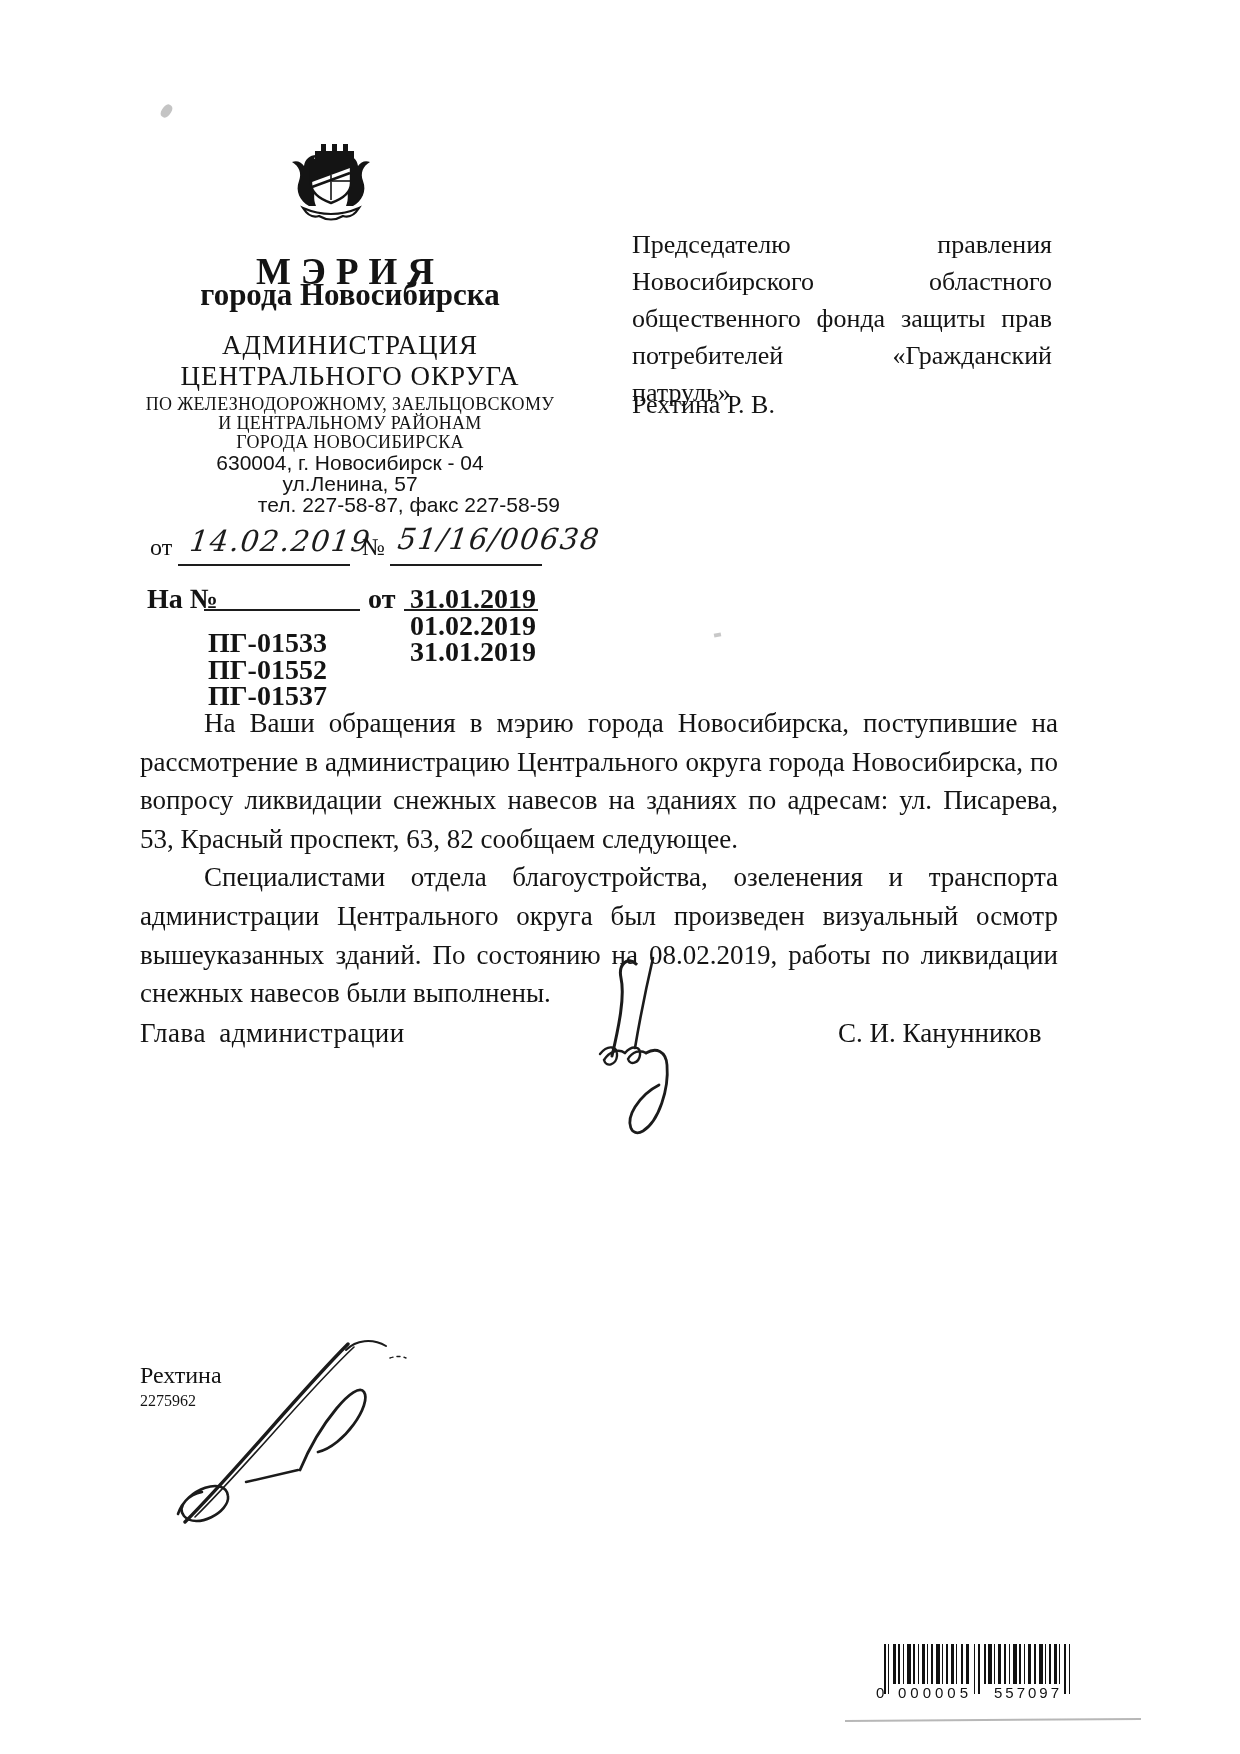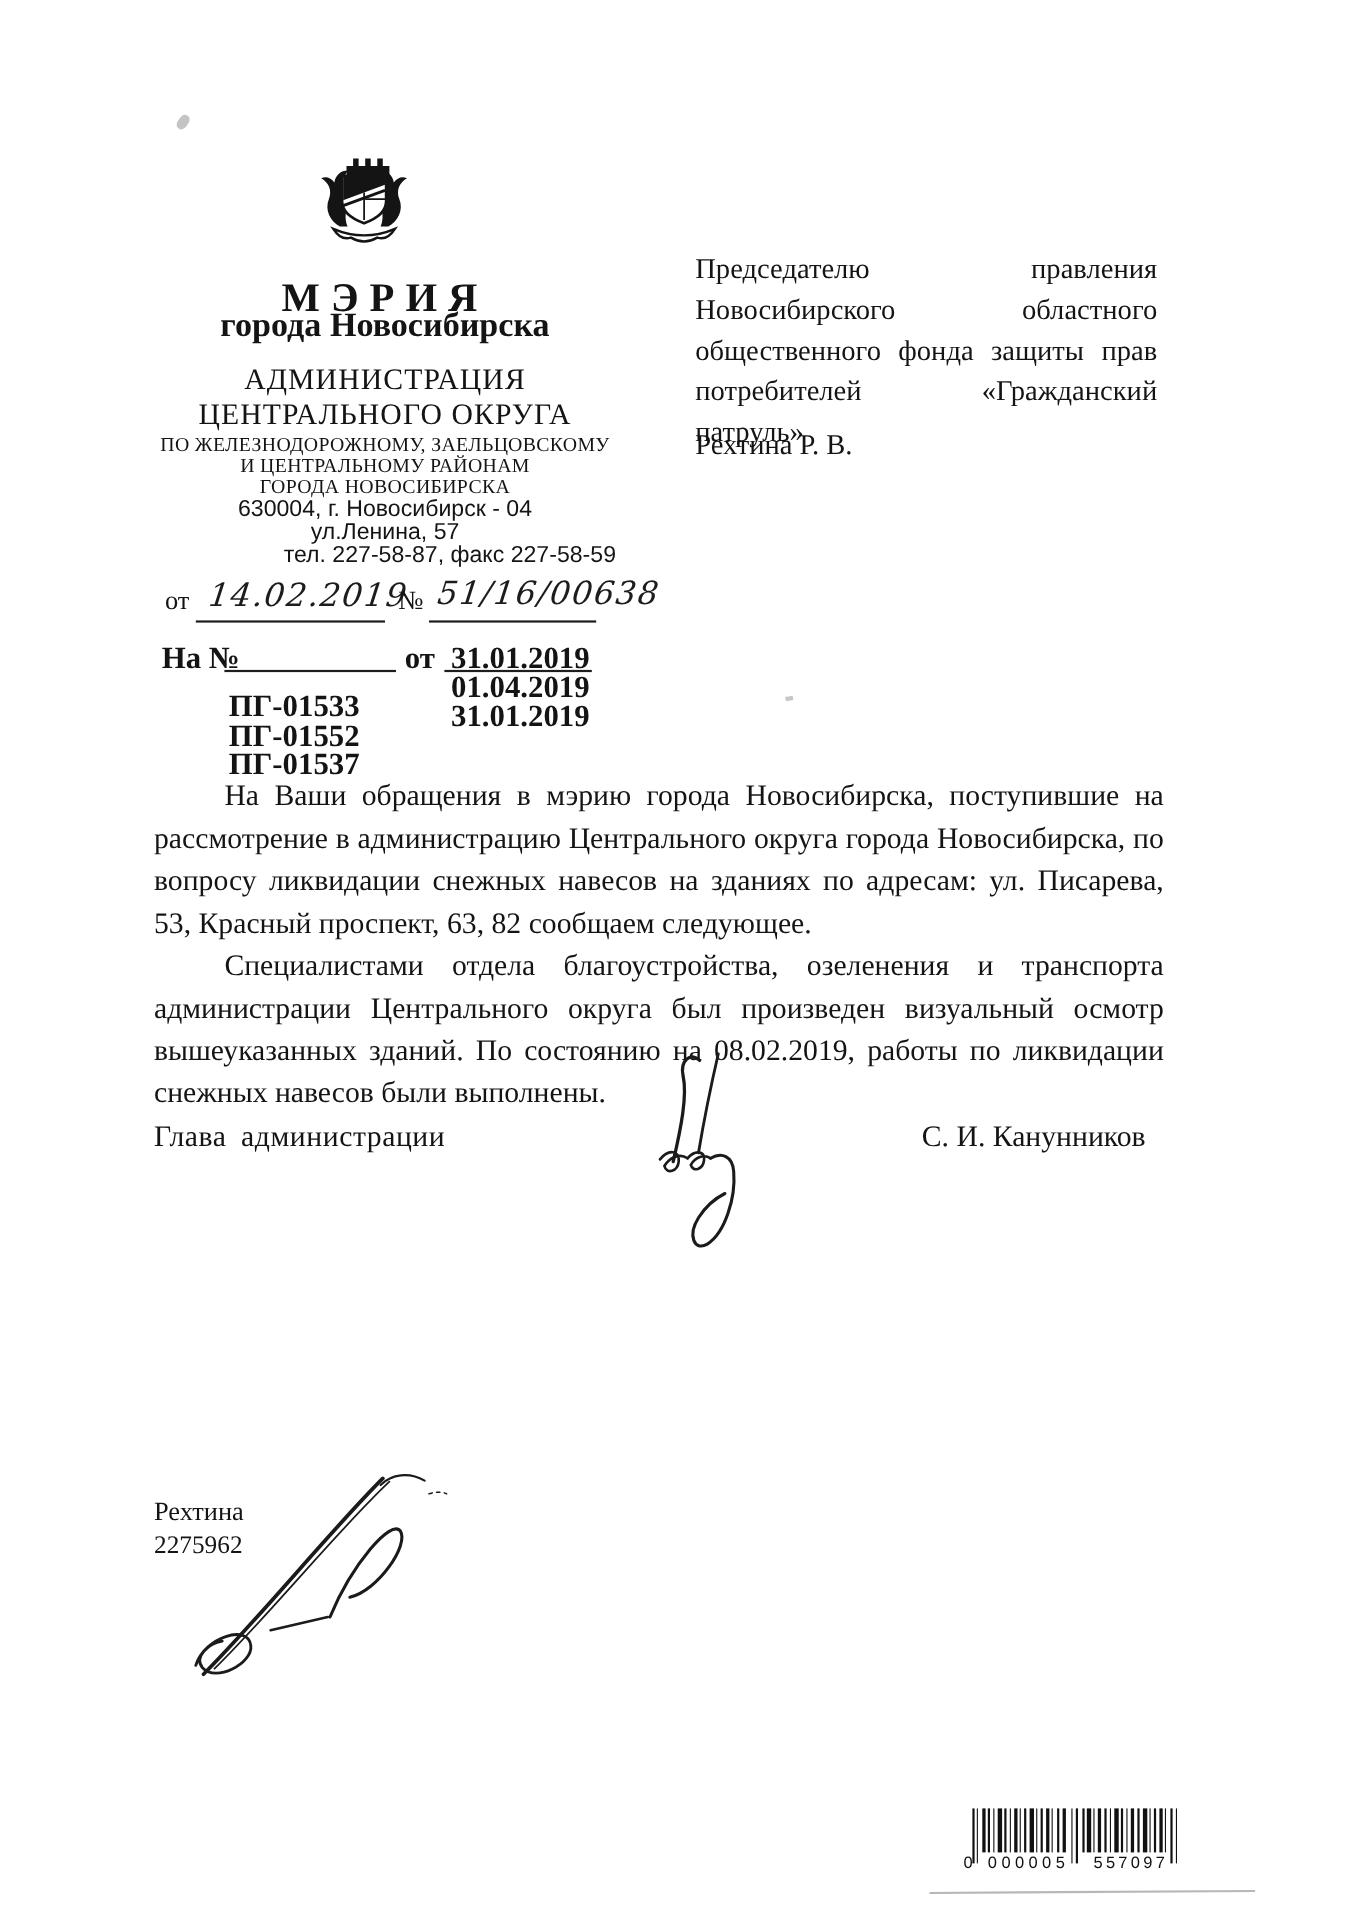--- a/index.html
+++ b/index.html
@@ -55,21 +55,21 @@
     left:140px;top:704px;width:918px;
     font-size:27px;line-height:38.6px;
     text-align:justify;
   }
   .body-text p{margin:0;text-indent:64px;}
   
   .sig-title{left:140px;top:1018px;font-size:27px;letter-spacing:0.5px;word-spacing:6px;}
   .sig-name{left:838px;top:1018px;font-size:27px;text-align:center;}
   
   .exec-name{left:140px;top:1362px;font-size:24px;}
-  .exec-phone{left:140px;top:1392px;font-size:23px;}
+  .exec-phone{left:140px;top:1392px;font-size:16px;}
   
   .speck1{left:162px;top:104px;width:9px;height:14px;background:#8a8a8a;opacity:.5;transform:rotate(35deg);border-radius:40%;}
   .speck2{left:714px;top:633px;width:7px;height:4px;background:#9a9a9a;opacity:.55;transform:rotate(-10deg);}
   .faint-line{left:845px;top:1719px;width:296px;height:2px;background:#9f9f9f;opacity:.75;transform:rotate(-0.35deg);}
   svg{display:block;}
 </style>
 </head>
 <body>
 
 <div class="page">
@@ -115,21 +115,21 @@
   <div class="abs uline" style="left:390px;top:564px;width:152px;"></div>
 
   <div class="abs ref" style="left:147px;top:583px;">На №</div>
   <div class="abs ref ref-num" style="left:208px;top:583px;">ПГ-01533</div>
   <div class="abs uline" style="left:204px;top:609px;width:156px;"></div>
   <div class="abs ref" style="left:368px;top:583px;">от</div>
   <div class="abs ref ref-date" style="left:408px;top:583px;">31.01.2019</div>
   <div class="abs uline" style="left:404px;top:609px;width:134px;"></div>
 
   <div class="abs ref ref-num" style="left:208px;top:610px;">ПГ-01552</div>
-  <div class="abs ref ref-date" style="left:408px;top:610px;">01.04.2019</div>
+  <div class="abs ref ref-date" style="left:408px;top:610px;">01.02.2019</div>
 
   <div class="abs ref ref-num" style="left:208px;top:636px;">ПГ-01537</div>
   <div class="abs ref ref-date" style="left:408px;top:636px;">31.01.2019</div>
 
   <div class="abs recipient">Председателю правления Новосибирского областного общественного фонда защиты прав потребителей «Гражданский патруль»</div>
   <div class="abs recip-name">Рехтина Р. В.</div>
 
   <div class="abs body-text">
     <p>На Ваши обращения в мэрию города Новосибирска, поступившие на рассмотрение в администрацию Центрального округа города Новосибирска, по вопросу ликвидации снежных навесов на зданиях по адресам: ул. Писарева, 53, Красный проспект, 63, 82 сообщаем следующее.</p>
     <p>Специалистами отдела благоустройства, озеленения и транспорта администрации Центрального округа был произведен визуальный осмотр вышеуказанных зданий. По состоянию на 08.02.2019, работы по ликвидации снежных навесов были выполнены.</p>

